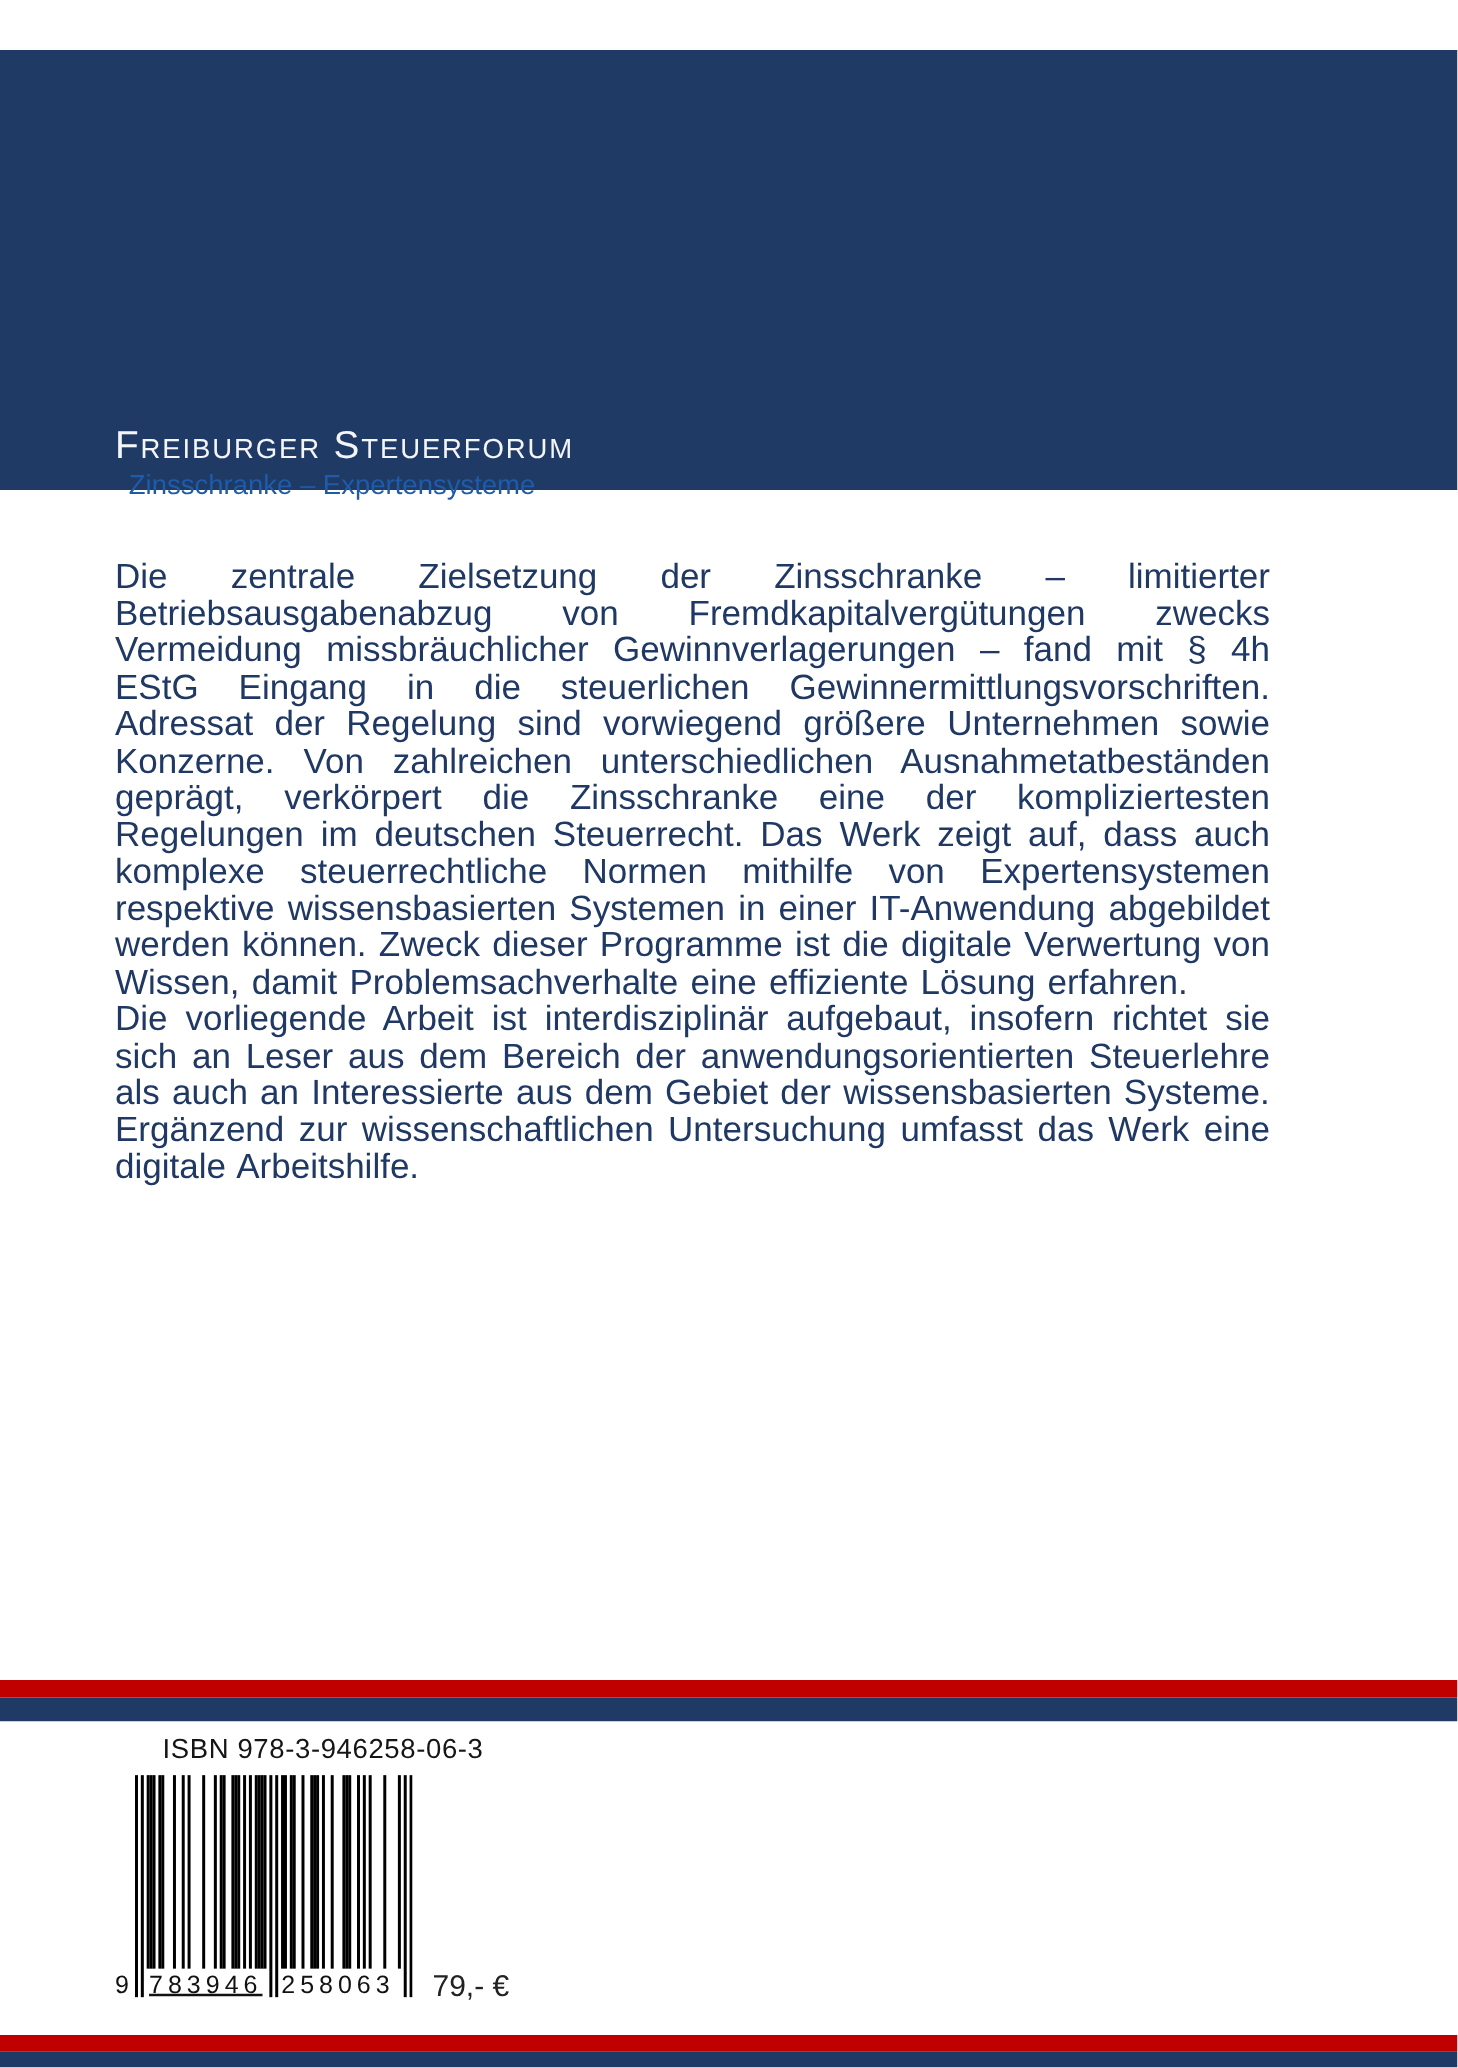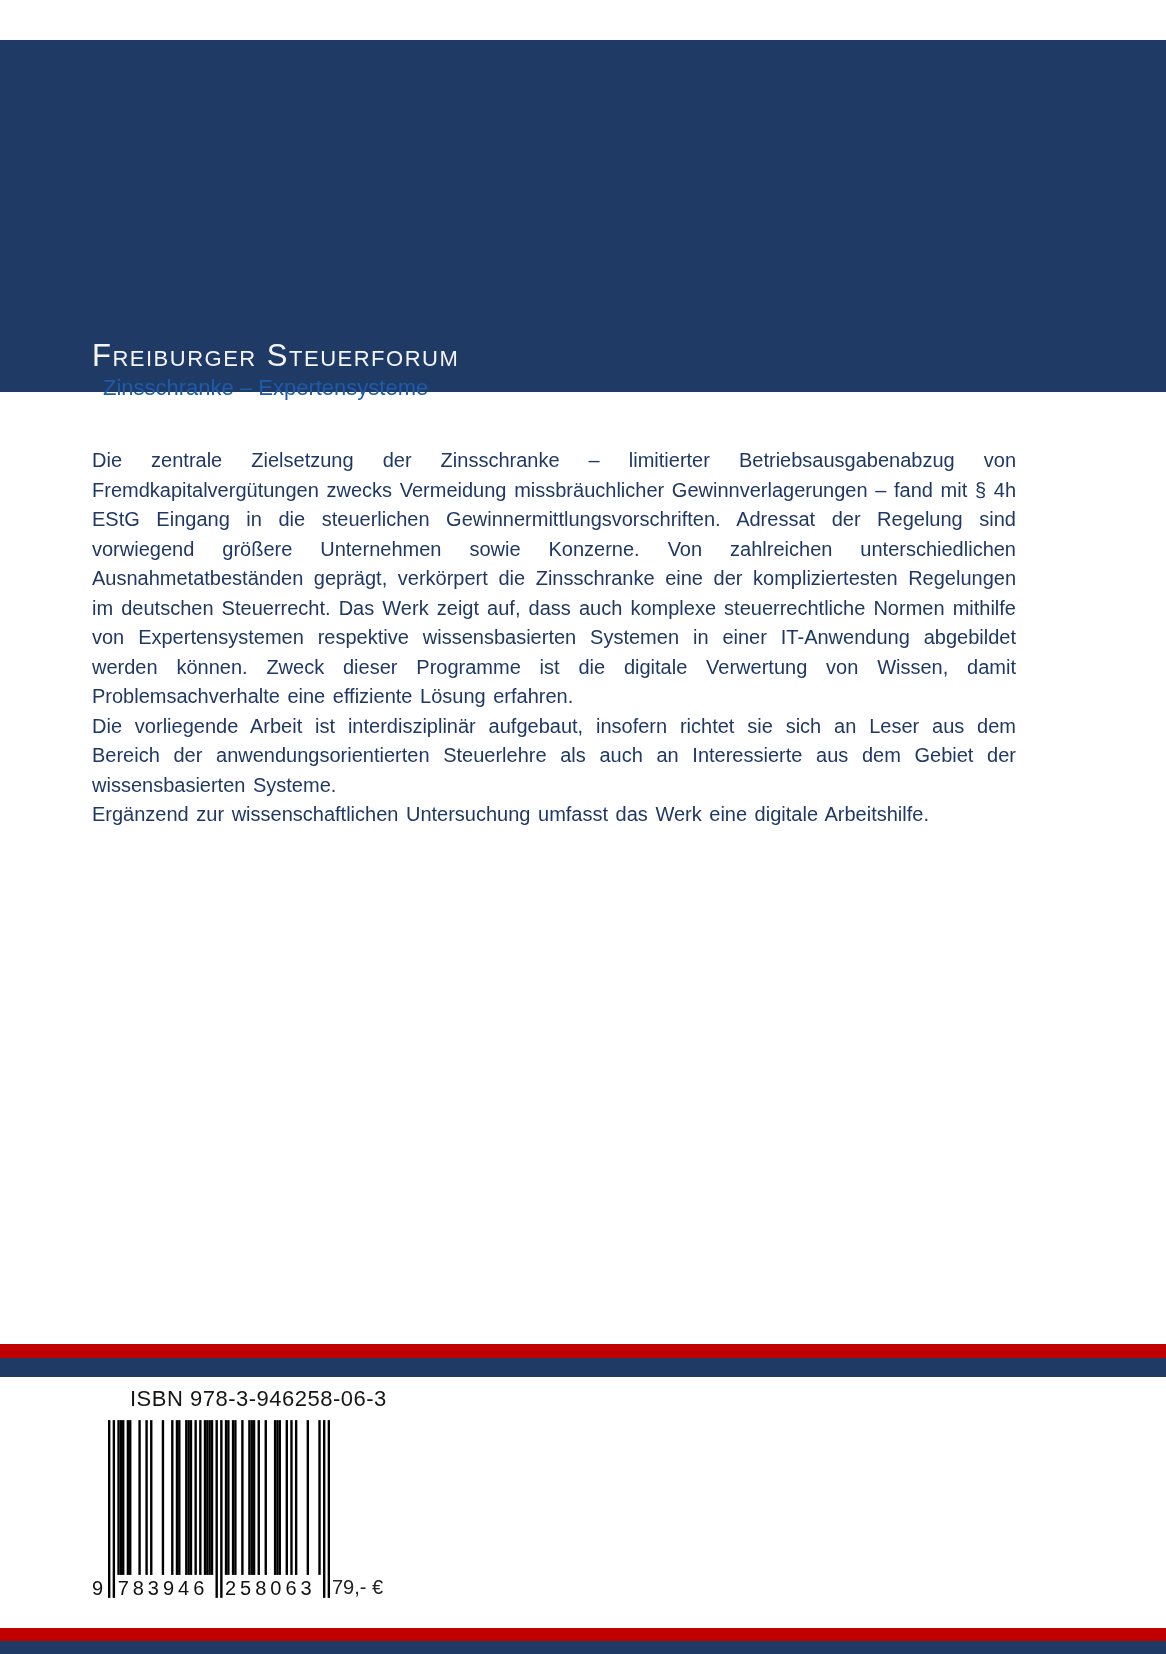--- a/index.html
+++ b/index.html
@@ -44,21 +44,21 @@
     right: 150px;
   }
   .book-title {
     margin: 22px 0 44px 11px;
     font-size: 22px;
     line-height: 28px;
     font-weight: 400;
     color: var(--title-blue);
   }
   .para {
-    font-size: 20px;
+    font-size: 28px;
     line-height: 29.5px;
     color: var(--text-navy);
     text-align: justify;
     text-align-last: left;
     word-spacing: 2px;
     hyphens: none;
   }
   .para-2 { margin-bottom: 34px; }
 
   .stripe {
@@ -95,28 +95,28 @@
     fill: #000000;
   }
   .bc-digit {
     position: absolute;
     top: 157px;
     font-size: 20px;
     color: #111111;
     white-space: nowrap;
   }
   .bc-left { left: 0; }
-  .bc-g1 { left: 24px;  width: 94px; text-align: center; letter-spacing: 4px; }
+  .bc-g1 { left: 24px;  width: 94px; text-align: right; letter-spacing: 4px; text-decoration: underline; }
   .bc-g2 { left: 133px; width: 94px; letter-spacing: 4px; }
 
   .price {
     position: absolute;
-    left: 332px;
+    left: 346px;
     top: 1576px;
-    font-size: 20px;
+    font-size: 24px;
     color: #222222;
   }
 </style>
 </head>
 <body>
 
 <header class="top-band">
   <div class="series-title">Freiburger Steuerforum</div>
 </header>
 

